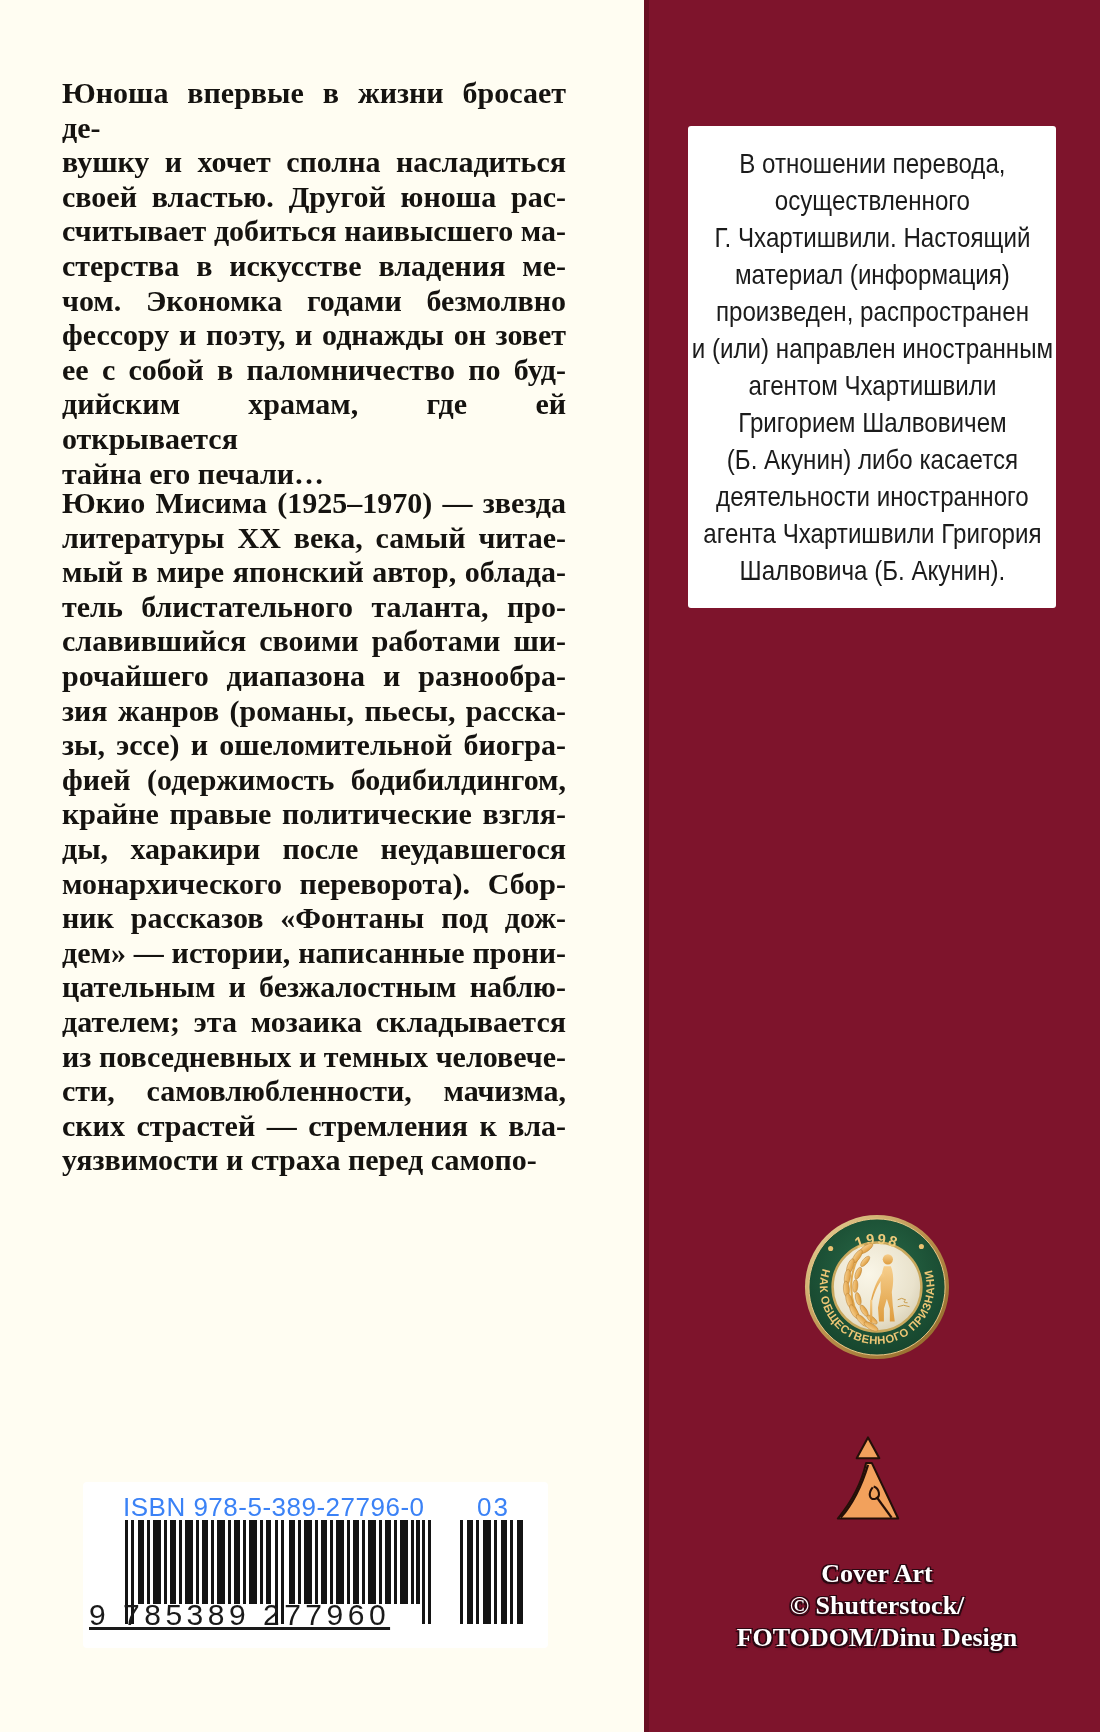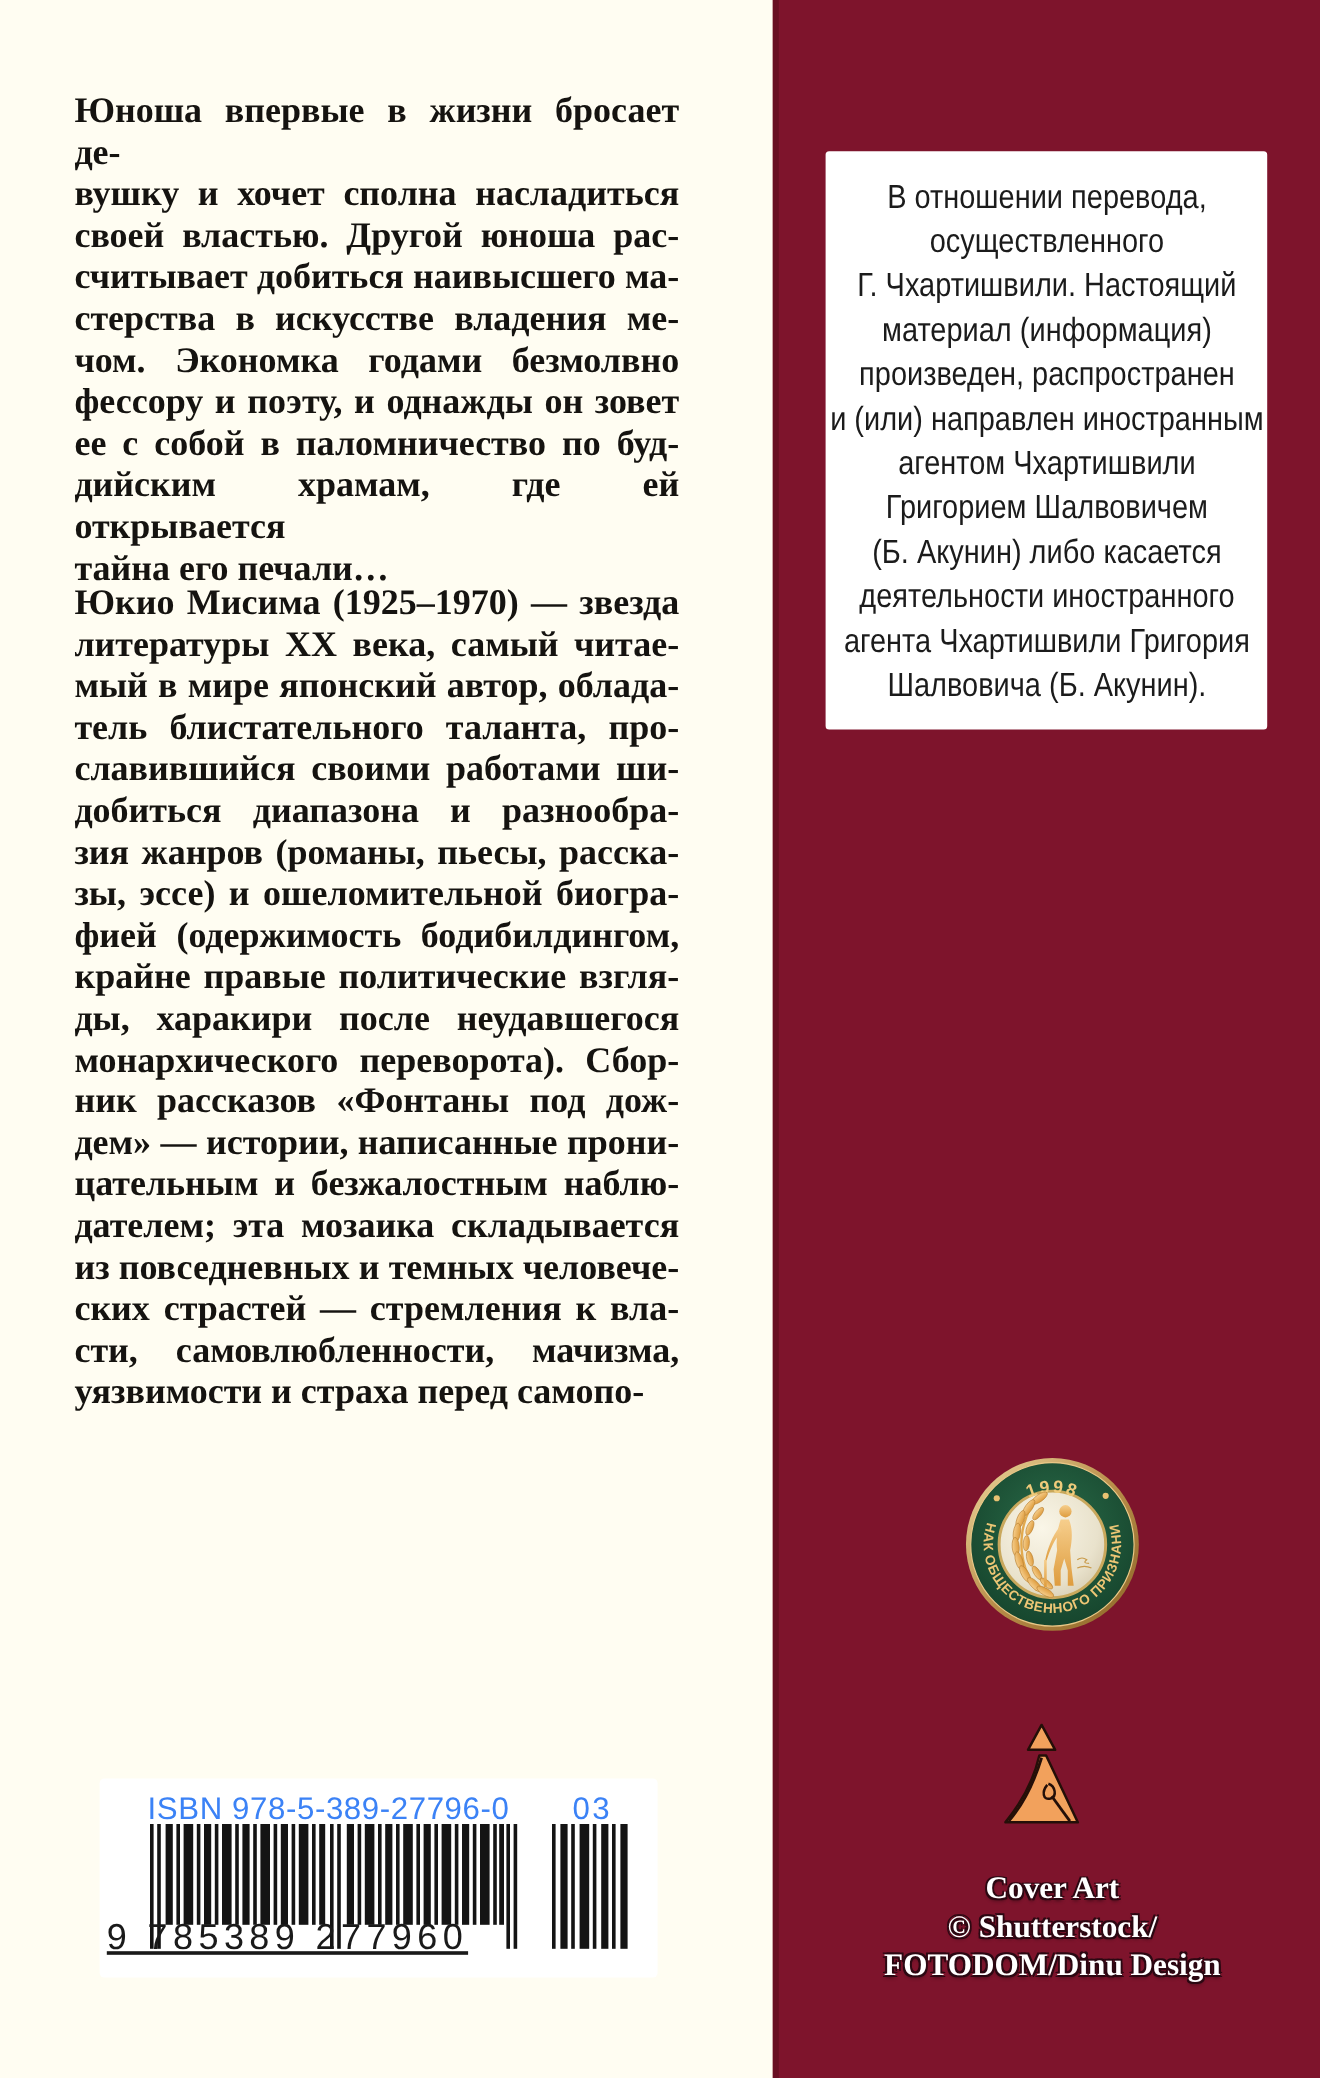--- a/index.html
+++ b/index.html
@@ -90,34 +90,34 @@
         <div class="line">дийским храмам, где ей открывается</div>
         <div class="line">тайна его печали…</div>
       </div>
 
     <div class="blurb p2">
         <div class="line">Юкио Мисима (1925–1970) — звезда</div>
         <div class="line">литературы XX века, самый читае-</div>
         <div class="line">мый в мире японский автор, облада-</div>
         <div class="line">тель блистательного таланта, про-</div>
         <div class="line">славившийся своими работами ши-</div>
-        <div class="line">добиться диапазона и разнообра-</div>
+        <div class="line">рочайшего диапазона и разнообра-</div>
         <div class="line">зия жанров (романы, пьесы, расска-</div>
         <div class="line">зы, эссе) и ошеломительной биогра-</div>
         <div class="line">фией (одержимость бодибилдингом,</div>
         <div class="line">крайне правые политические взгля-</div>
         <div class="line">ды, харакири после неудавшегося</div>
         <div class="line">монархического переворота). Сбор-</div>
         <div class="line">ник рассказов «Фонтаны под дож-</div>
         <div class="line">дем» — истории, написанные прони-</div>
         <div class="line">цательным и безжалостным наблю-</div>
         <div class="line">дателем; эта мозаика складывается</div>
         <div class="line">из повседневных и темных человече-</div>
+        <div class="line">сти, самовлюбленности, мачизма,</div>
         <div class="line">ских страстей — стремления к вла-</div>
-        <div class="line">сти, самовлюбленности, мачизма,</div>
         <div class="line">уязвимости и страха перед самопо-</div>
       </div>
 
     <div class="barcode-panel">
       <div class="isbn-row">
         <span class="isbn">ISBN 978-5-389-27796-0</span>
         <span class="addon-label">03</span>
       </div>
       <svg class="bars" viewBox="0 0 465 166" aria-hidden="true">
         <g fill="#141414">

